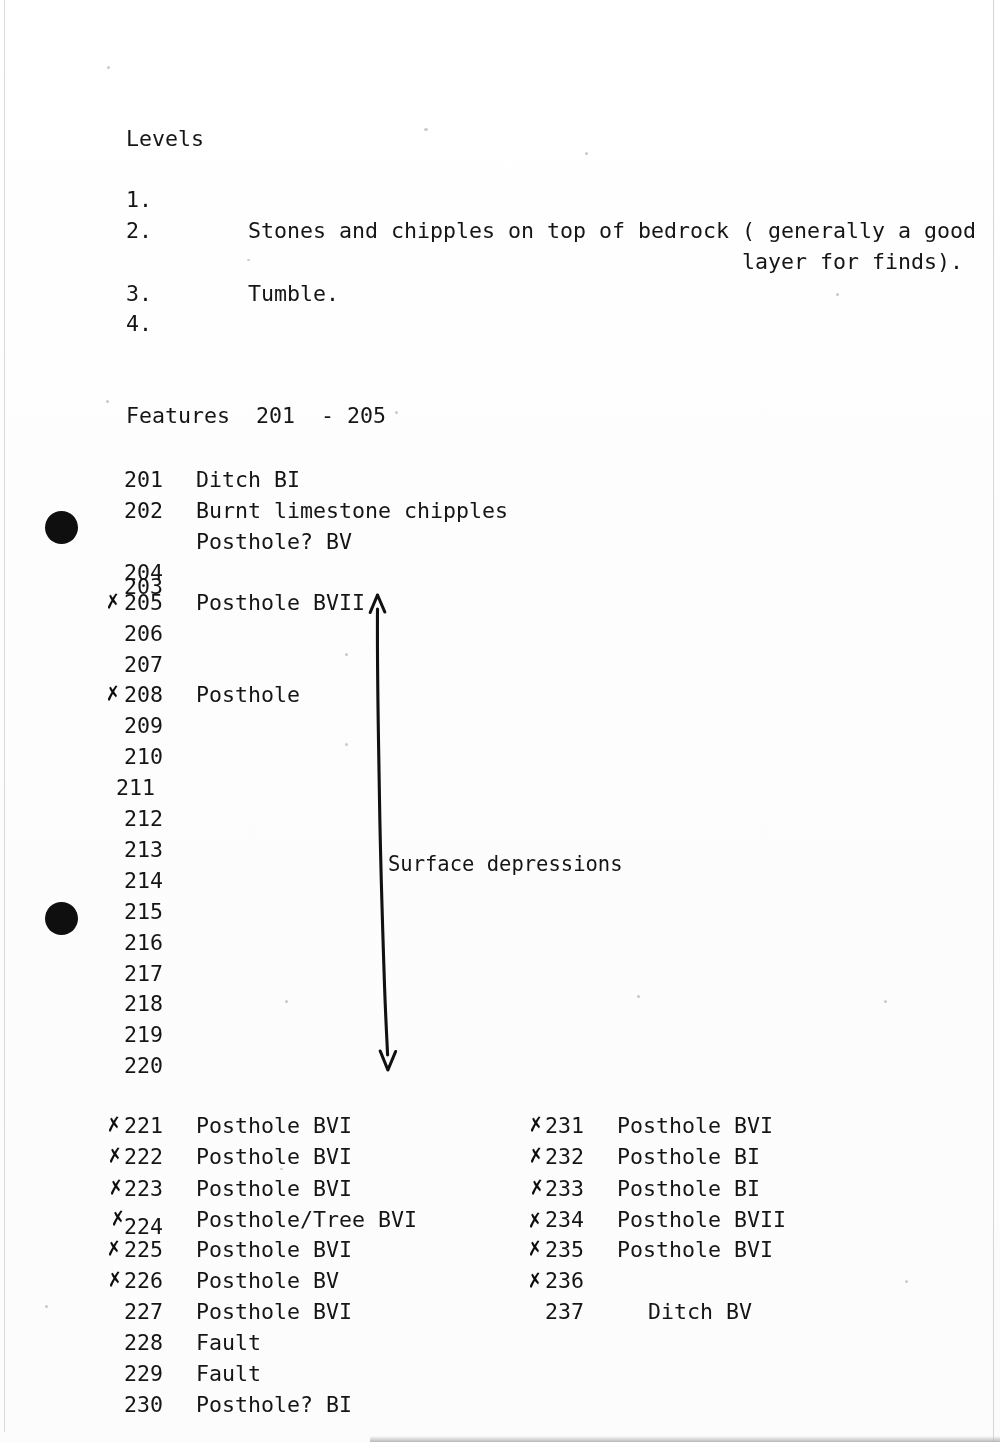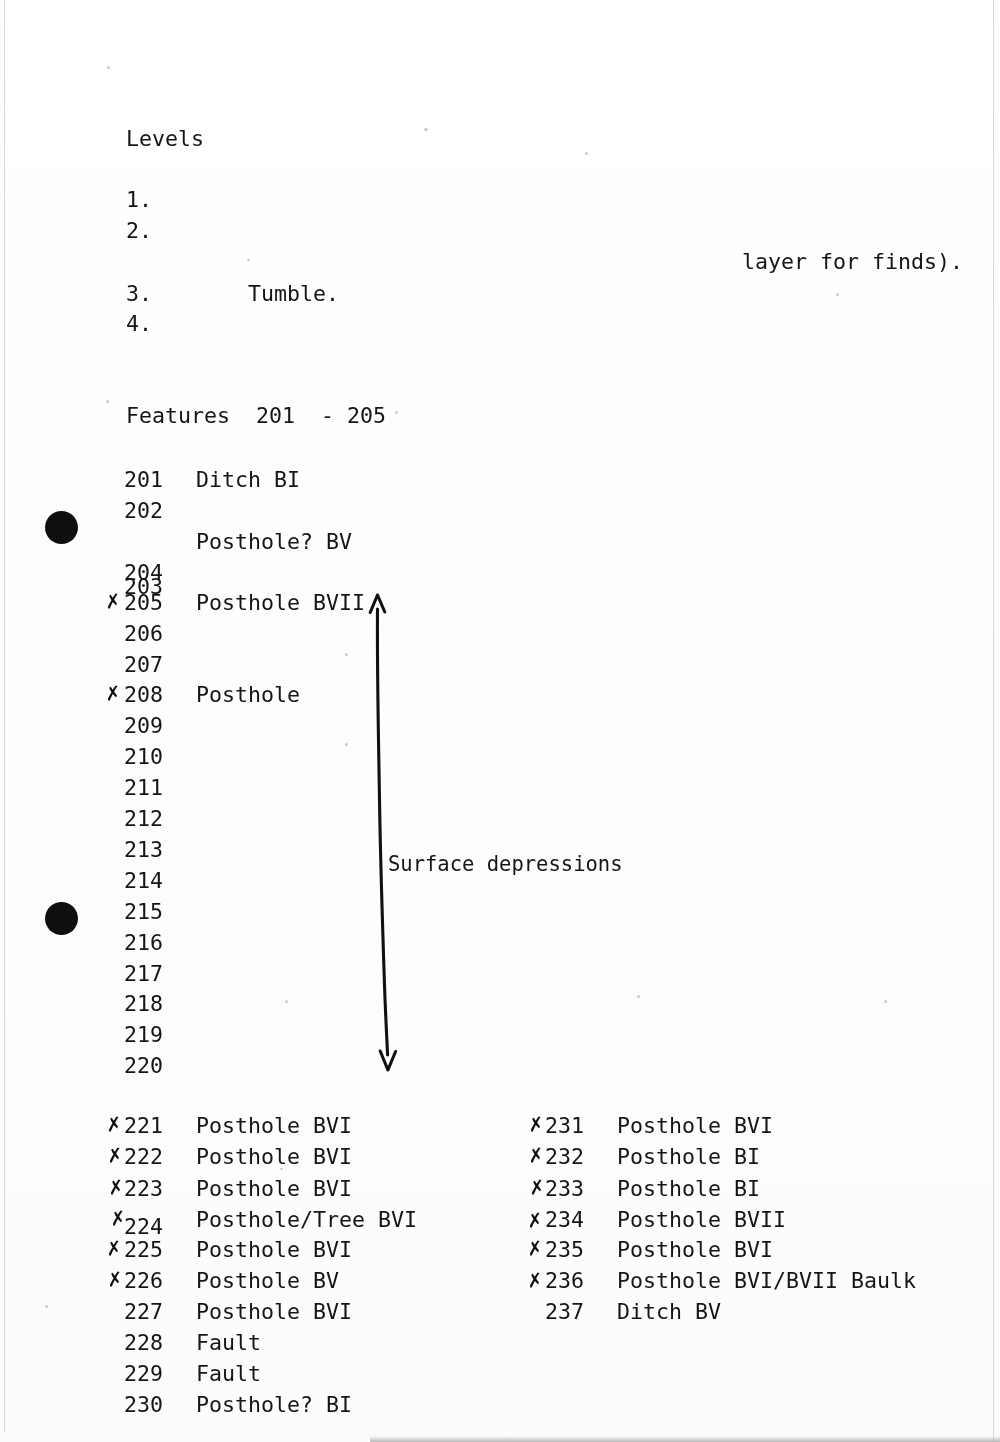--- a/index.html
+++ b/index.html
@@ -121,36 +121,38 @@
   <div class="speck" style="left:884px; top:1000px; width:3px; height:3px;"></div>
   <div class="speck" style="left:45px;  top:1305px; width:3px; height:3px;"></div>
   <div class="speck" style="left:280px; top:1168px; width:3px; height:2px;"></div>
   <div class="speck" style="left:905px; top:1280px; width:3px; height:3px;"></div>
 
   <div class="typed" style="left:126px; top:128px;">Levels</div>
 
   <div class="typed" style="left:126px; top:189px;">1.</div>
 
   <div class="typed" style="left:126px; top:220px;">2.</div>
+  <div class="typed" style="left:248px; top:220px;">Stones and chipples on top of bedrock ( generally a good</div>
   <div class="typed" style="left:742px; top:251px;">layer for finds).</div>
 
   <div class="typed" style="left:126px; top:283px;">3.</div>
   <div class="typed" style="left:248px; top:283px;">Tumble.</div>
 
   <div class="typed" style="left:126px; top:313px;">4.</div>
 
   <div class="typed" style="left:126px; top:405px;">Features  201  - 205</div>
 
   <div class="tick" style="left:105px; top:592px;">✗</div>
   <div class="tick" style="left:105px; top:684px;">✗</div>
 
   <div class="typed" style="left:124px; top:469px;">201</div>
   <div class="typed" style="left:196px; top:469px;">Ditch BI</div>
 
   <div class="typed" style="left:124px; top:500px;">202</div>
+  <div class="typed" style="left:196px; top:500px;">Burnt limestone chipples</div>
 
   <div class="typed" style="left:124px; top:531px;margin-top:45px;">203</div>
   <div class="typed" style="left:196px; top:531px;">Posthole? BV</div>
 
   <div class="typed" style="left:124px; top:562px;">204</div>
   <div class="typed" style="left:196px; top:562px;"></div>
 
   <div class="typed" style="left:124px; top:592px;">205</div>
   <div class="typed" style="left:196px; top:592px;">Posthole BVII</div>
 
@@ -162,21 +164,21 @@
 
   <div class="typed" style="left:124px; top:684px;">208</div>
   <div class="typed" style="left:196px; top:684px;">Posthole</div>
 
   <div class="typed" style="left:124px; top:715px;">209</div>
   <div class="typed" style="left:196px; top:715px;"></div>
 
   <div class="typed" style="left:124px; top:746px;">210</div>
   <div class="typed" style="left:196px; top:746px;"></div>
 
-  <div class="typed" style="left:124px; top:777px;">211</div>
+  <div class="typed" style="left:116px; top:777px;">211</div>
   <div class="typed" style="left:196px; top:777px;"></div>
 
   <div class="typed" style="left:124px; top:808px;">212</div>
   <div class="typed" style="left:196px; top:808px;"></div>
 
   <div class="typed" style="left:124px; top:839px;">213</div>
   <div class="typed" style="left:196px; top:839px;"></div>
 
   <div class="typed" style="left:124px; top:870px;">214</div>
   <div class="typed" style="left:196px; top:870px;"></div>
@@ -260,17 +262,16 @@
   <div class="typed" style="left:545px; top:1178px;">233</div>
   <div class="typed" style="left:617px; top:1178px;">Posthole BI</div>
 
   <div class="typed" style="left:545px; top:1209px;">234</div>
   <div class="typed" style="left:617px; top:1209px;">Posthole BVII</div>
 
   <div class="typed" style="left:545px; top:1239px;">235</div>
   <div class="typed" style="left:617px; top:1239px;">Posthole BVI</div>
 
   <div class="typed" style="left:545px; top:1270px;">236</div>
-  <div class="typed" style="left:617px; top:1270px;">Posthole BVI/BVII Baulk</div>
 
   <div class="typed" style="left:545px; top:1301px;">237</div>
-  <div class="typed" style="left:617px; top:1301px;text-align:center;">Ditch BV</div>
+  <div class="typed" style="left:648px; top:1301px;text-align:center;">Ditch BV</div>
 </div>
 
 </body></html>

